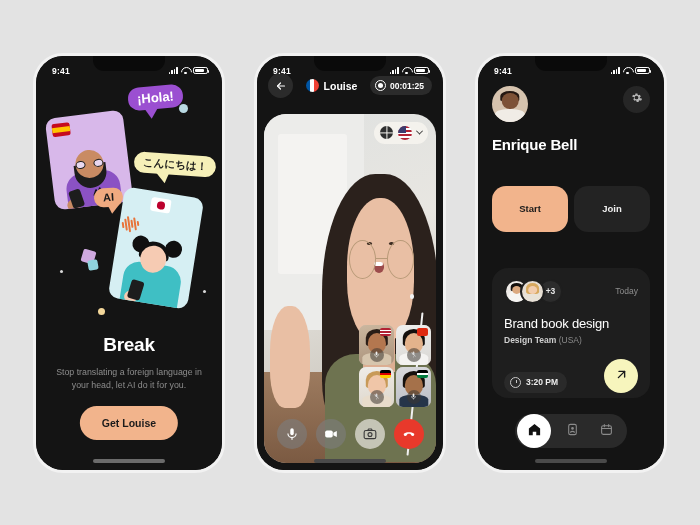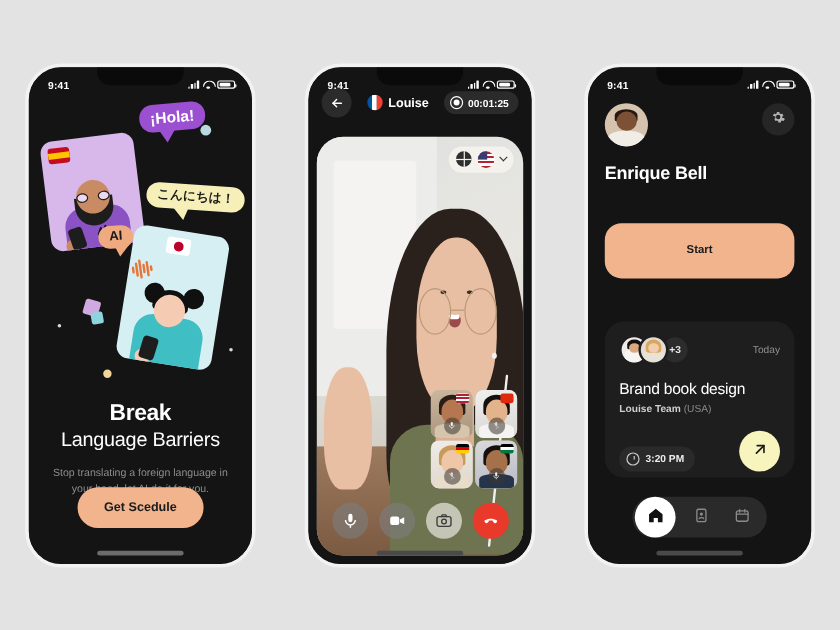--- a/index.html
+++ b/index.html
@@ -3,21 +3,21 @@
 <meta charset="utf-8">
 <style>
   * { box-sizing: border-box; margin: 0; padding: 0; }
   body {
     width: 700px; height: 525px;
     background: #e3e3e3;
     font-family: "Liberation Sans", sans-serif;
     overflow: hidden;
     position: relative;
   }
-  .stage { position: absolute; inset: 0; display: flex; align-items: center; justify-content: center; gap: 41px; }
+  .stage { position: absolute; inset: 0; display: flex; align-items: center; justify-content: center; gap: 29px; }
 
   
   .phone {
     position: relative;
     width: 192px; height: 420px;
     background: #111111;
     border-radius: 30px;
     border: 3px solid #f2f2f2;
     overflow: hidden;
     flex: 0 0 auto;
@@ -374,24 +374,23 @@
             <i style="height:5px"></i>
         </div>
 
         <div class="bubble b-hola">¡Hola!</div>
         <div class="bubble b-kon">こんにちは！</div>
         <div class="bubble b-ai">AI</div>
       </div>
 
       <div class="hero">
         <h1>Break</h1>
-        <h2>Language Barriers</h2>
         <p>Stop translating a foreign language in your head, let AI do it for you.</p>
       </div>
-      <button class="cta">Get Scedule</button>
+      <button class="cta">Get Louise</button>
 
       <div class="homebar"></div>
     </div>
   </div>
 
   <div class="phone p2">
     <div class="screen">
       <div class="notch"></div>
       <div class="statusbar dark">
         <span>9:41</span>
@@ -586,20 +585,21 @@
           </span>
         </button>
       </div>
 
       <div class="greet">
         <div class="g2">Enrique Bell</div>
       </div>
 
       <div class="actions">
         <button class="act primary">Start</button>
+        <button class="act">Join</button>
       </div>
 
 
       <div class="meeting">
         <div class="m-row1">
           <div class="av-stack">
             <div class="av-sm" style="background:#efece8">
               <div style="position:absolute;left:50%;transform:translateX(-50%);top:50%;width:80%;height:50%;border-radius:40% 40% 0 0;background:#f6f5f2"></div>
               <div style="position:absolute;left:50%;transform:translateX(-50%);top:12%;width:60%;height:38%;border-radius:50% 50% 14% 14%;background:#14100d"></div>
               <div style="position:absolute;left:50%;transform:translateX(-50%);top:26%;width:46%;height:40%;border-radius:50%;background:#dba97f"></div>
@@ -609,21 +609,21 @@
               <div style="position:absolute;left:50%;transform:translateX(-50%);top:10%;width:66%;height:52%;border-radius:50% 50% 24% 24%;background:#d9a košt"></div>
               <div style="position:absolute;left:50%;transform:translateX(-50%);top:10%;width:66%;height:52%;border-radius:50% 50% 24% 24%;background:#d7a85e"></div>
               <div style="position:absolute;left:50%;transform:translateX(-50%);top:24%;width:46%;height:42%;border-radius:50%;background:#f2cdae"></div>
             </div>
             <div class="plus3">+3</div>
           </div>
           <div class="m-today">Today</div>
         </div>
         <div class="m-title">Brand book design</div>
         <div class="m-sub">
-          <span class="team">Louise Team</span>
+          <span class="team">Design Team</span>
           <span class="loc">(USA)</span>
         </div>
         <div class="m-row2">
           <div class="time-pill">
             <span class="clock-ic"></span>
             <span>3:20 PM</span>
           </div>
           <button class="go-btn">
             <span>
               <svg viewBox="0 0 24 24" fill="none" stroke="currentColor" stroke-width="2.2" stroke-linecap="round" stroke-linejoin="round">

